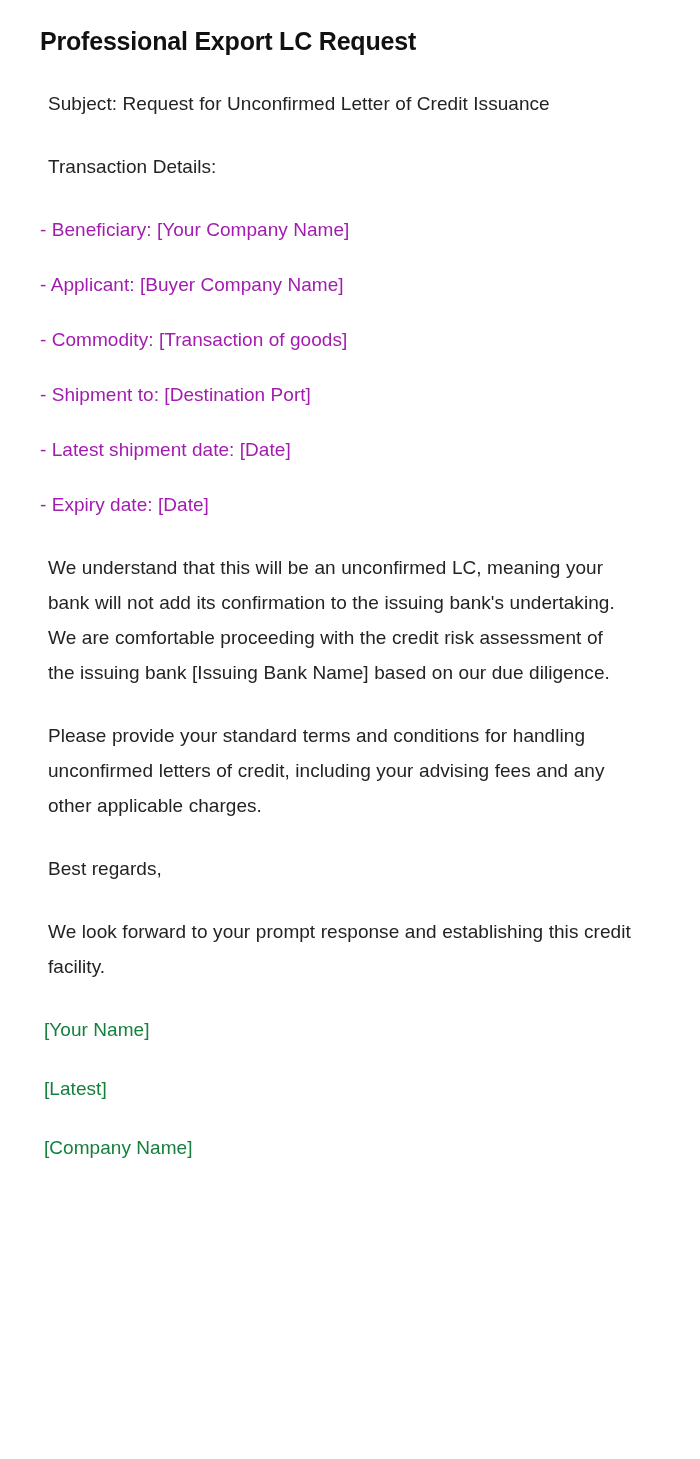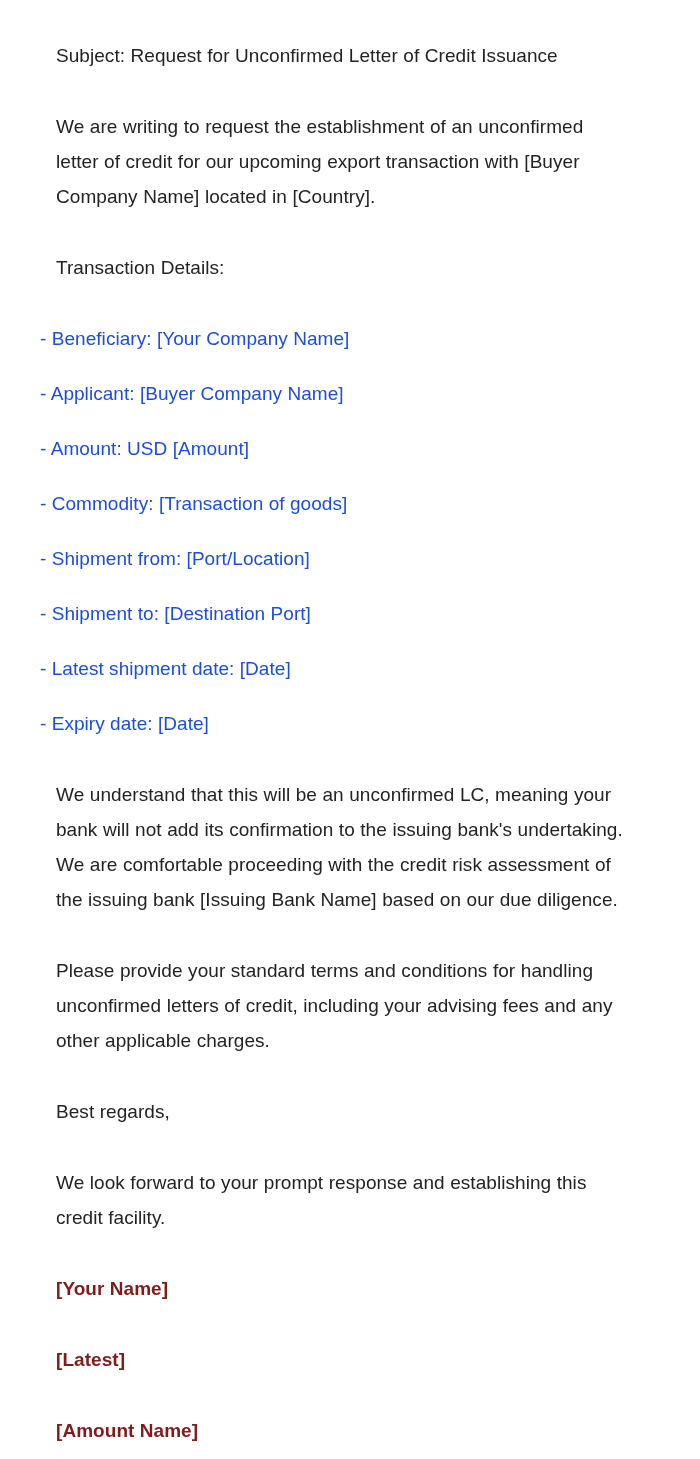--- a/index.html
+++ b/index.html
@@ -29,78 +29,76 @@
     color: #111111;
     margin: 0;
     padding-top: 26px;
     padding-bottom: 0;
   }
   .para {
     font-size: 19px;
     line-height: 35px;
     font-weight: 400;
     color: #232323;
-    margin: 16px;
+    margin: 8px;
     padding-top: 20px;
     letter-spacing: 0.05px;
     word-spacing: 0.2px;
   }
   .para.first-body {
     padding-top: 22px;
   }
   .detail-line {
     font-size: 19px;
     line-height: 35px;
     font-weight: 400;
-    color: #1d4ed8;
+    color: #a21caf;
     margin: 0;
     padding-top: 20px;
     letter-spacing: 0.05px;
   }
   .sign-line {
     font-size: 19px;
     line-height: 35px;
-    font-weight: 700;
-    color: #7f1d1d;
-    margin: 16px;
+    font-weight: 400;
+    color: #15803d;
+    margin: 4px;
     padding-top: 20px;
     letter-spacing: 0.05px;
   }
 </style>
 </head>
 <body>
 
 <div class="doc">
 
+  <h1 class="doc-title">Professional Export LC Request</h1>
 
   <p class="para first-body">Subject: Request for Unconfirmed Letter of Credit Issuance</p>
 
 
-  <p class="para">We are writing to request the establishment of an unconfirmed letter of credit for our upcoming export transaction with [Buyer Company Name] located in [Country].</p>
 
   <p class="para">Transaction Details:</p>
 
   <div>
     <p class="detail-line">- Beneficiary: [Your Company Name]</p>
     <p class="detail-line">- Applicant: [Buyer Company Name]</p>
-    <p class="detail-line">- Amount: USD [Amount]</p>
     <p class="detail-line">- Commodity: [Transaction of goods]</p>
-    <p class="detail-line">- Shipment from: [Port/Location]</p>
     <p class="detail-line">- Shipment to: [Destination Port]</p>
     <p class="detail-line">- Latest shipment date: [Date]</p>
     <p class="detail-line">- Expiry date: [Date]</p>
   </div>
 
   <p class="para">We understand that this will be an unconfirmed LC, meaning your bank will not add its confirmation to the issuing bank's undertaking. We are comfortable proceeding with the credit risk assessment of the issuing bank [Issuing Bank Name] based on our due diligence.</p>
 
   <p class="para">Please provide your standard terms and conditions for handling unconfirmed letters of credit, including your advising fees and any other applicable charges.</p>
 
   <p class="para">Best regards,</p>
 
   <p class="para">We look forward to your prompt response and establishing this credit facility.</p>
 
   <div>
     <p class="sign-line">[Your Name]</p>
     <p class="sign-line">[Latest]</p>
-    <p class="sign-line">[Amount Name]</p>
+    <p class="sign-line">[Company Name]</p>
   </div>
 
 </div>
 
 </body></html>

